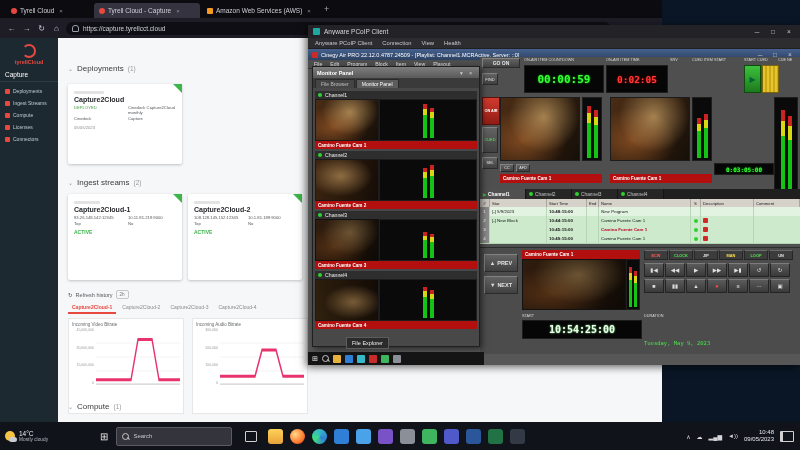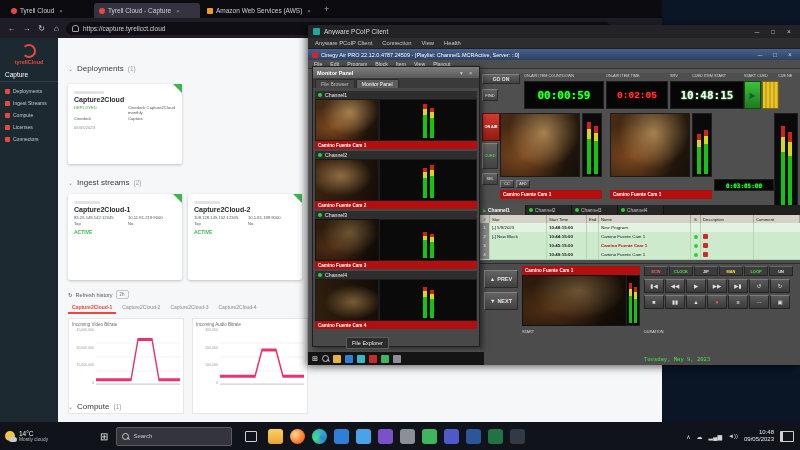--- a/index.html
+++ b/index.html
@@ -57,25 +57,25 @@
   .wctl{font-size:6.5px;color:#cfcfcf;width:12px;text-align:center;}
   #pcmenu{left:0;top:13px;width:100%;height:11px;background:#2d2d30;display:flex;align-items:center;gap:10px;padding:0 7px;box-sizing:border-box;border-bottom:1px solid #202022;}
   .mitem{font-size:5.8px;color:#c9c9ce;white-space:nowrap;}
   #remote{left:0;top:24px;width:492px;height:316px;background:#3f3f3f;overflow:hidden;}
   #cinegy{left:0;top:0;width:492px;height:316px;background:#575757;}
   #cititle{left:0;top:0;width:100%;height:11px;background:linear-gradient(#46618e,#2c4263);display:flex;align-items:center;gap:3px;padding:0 4px;box-sizing:border-box;}
   .ciicon{width:6px;height:6px;background:#c92a2a;border-radius:1px;}
   .cittext{font-size:5.5px;color:#fff;flex:1;white-space:nowrap;overflow:hidden;}
   #cimenu{left:0;top:11px;width:100%;height:9px;background:#4e4e4e;display:flex;align-items:center;gap:8px;padding:0 6px;box-sizing:border-box;border-bottom:1px solid #333;}
   .cmen{font-size:5.2px;color:#e2e2e2;}
-  #cimain{left:172px;top:24px;width:320px;height:296px;background:#4f4f4f;}
+  #cimain{left:172px;top:8px;width:320px;height:296px;background:#4f4f4f;}
   .slabel{font-size:3.8px;color:#d9d9d9;white-space:nowrap;overflow:hidden;}
   .led{position:absolute;font-family:"DejaVu Sans Mono",monospace;background:#060606;border:1px solid #1d1d1d;display:flex;align-items:center;justify-content:center;font-weight:bold;}
   .ledg{color:#35ff35;text-shadow:0 0 2px #0c0;}
-  .ledr{color:#ff3a3a;text-shadow:0 0 2px #c00;font-family:Liberation Mono, monospace;}
+  .ledr{color:#ff3a3a;text-shadow:0 0 2px #c00;}
   .ledw{color:#eaffea;text-shadow:0 0 2px #9f9;}
   .bvl{background:linear-gradient(#636363,#414141);border:1px solid #2b2b2b;border-top-color:#828282;border-left-color:#828282;color:#e2e2e2;display:flex;align-items:center;justify-content:center;box-sizing:border-box;}
   .mwrap{position:absolute;background:#0a0a0a;display:flex;justify-content:center;align-items:flex-end;gap:3px;padding:2px;box-sizing:border-box;border:1px solid #1e1e1e;}
   .mbar{width:4px;background:linear-gradient(to top,#14c314 0%,#14c314 68%,#d8d812 68%,#d8d812 86%,#cc2222 86%);}
   .vid{background:radial-gradient(ellipse at 55% 30%,rgba(252,205,130,.55),transparent 58%),radial-gradient(ellipse at 28% 68%,rgba(150,86,38,.75),transparent 55%),linear-gradient(120deg,#4a2c15,#160f08);border:1px solid #1c1c1c;box-sizing:border-box;}
   .vidd{filter:brightness(.65);}
   .capbar{position:absolute;background:#b40f0f;color:#fff;font-size:4.6px;font-weight:bold;display:flex;align-items:center;padding:0 3px;box-sizing:border-box;white-space:nowrap;overflow:hidden;}
   
   .pltab{width:46px;height:10px;font-size:4.8px;color:#c3c3c3;display:flex;align-items:center;gap:2px;padding-left:3px;background:#262626;border-right:1px solid #141414;box-sizing:border-box;}
   .pltab.active{background:#505050;color:#fff;font-weight:bold;}
@@ -339,21 +339,20 @@
 
           <div class="ab bvl" style="left:2px;top:1px;width:38px;height:10px;font-size:5px;font-weight:bold;">
               <span>GO ON</span>
             </div>
           <div class="ab slabel" style="left:44px;top:1px;width:80px;">ON-AIR ITEM COUNTDOWN</div>
           <div class="led ledg" style="left:44px;top:8px;width:78px;height:26px;font-size:11px;">00:00:59</div>
           <div class="ab slabel" style="left:126px;top:1px;width:60px;">ON-AIR ITEM TIME</div>
           <div class="led ledr" style="left:126px;top:8px;width:60px;height:26px;font-size:9.5px;">0:02:05</div>
           <div class="ab slabel" style="left:190px;top:1px;">SRV</div>
           <div class="ab slabel" style="left:212px;top:1px;width:48px;">CUED ITEM START</div>
-          <div class="led ledw" style="left:190px;top:8px;width:72px;height:26px;font-size:11px;">10:48:15</div>
           <div class="ab slabel" style="left:264px;top:1px;width:30px;">START CUED</div>
           <div class="ab slabel" style="left:298px;top:1px;width:20px;">CUE NE</div>
           <div class="ab" style="left:264px;top:8px;width:15px;height:26px;background:linear-gradient(#3cc13c,#1e7a1e);border:1px solid #0f4d0f;color:#063;display:flex;align-items:center;justify-content:center;font-size:8px;">▶</div>
           <div class="ab" style="left:282px;top:8px;width:15px;height:26px;background:linear-gradient(#f2d23c,#c9a515);border:1px solid #7c650c;background-image:repeating-linear-gradient(90deg,#e6c42e 0 2px,#caa816 2px 4px);"></div>
 
           <div class="ab bvl" style="left:2px;top:16px;width:16px;height:12px;font-size:4px;">
               <span>FIND</span>
             </div>
           <div class="ab" style="left:2px;top:40px;width:16px;height:26px;background:linear-gradient(#d23a2e,#8f1d14);border:1px solid #5c110b;color:#fff;font-size:3.8px;font-weight:bold;display:flex;align-items:center;justify-content:center;text-align:center;">
               <span>ON AIR</span>
@@ -519,20 +518,21 @@
               <div class="tbtn" style="width:20px;height:14px;">▮▮</div>
               <div class="tbtn" style="width:20px;height:14px;">▲</div>
               <div class="tbtn" style="width:20px;height:14px;">
                   <span style="color:#ff4a4a;">●</span>
                 </div>
               <div class="tbtn" style="width:20px;height:14px;">≡</div>
               <div class="tbtn" style="width:20px;height:14px;">⋯</div>
               <div class="tbtn" style="width:20px;height:14px;">▣</div>
             </div>
             <div class="ab slabel" style="left:42px;top:66px;">START</div>
+            <div class="led ledw" style="left:42px;top:72px;width:118px;height:17px;font-size:10px;">10:54:25:00</div>
             <div class="ab slabel" style="left:164px;top:66px;">DURATION</div>
             <div class="ab" style="left:164px;top:92px;font-size:5.5px;color:#49e049;font-family:'DejaVu Sans Mono',monospace;">Tuesday, May 9, 2023</div>
           </div>
         </div>
       </div>
 
       <div class="ab" id="monitor">
         <div class="ab" id="montitle">
           <span class="montt">Monitor Panel</span>
           <span class="wctl" style="font-size:5.5px;width:9px;">▾</span>

